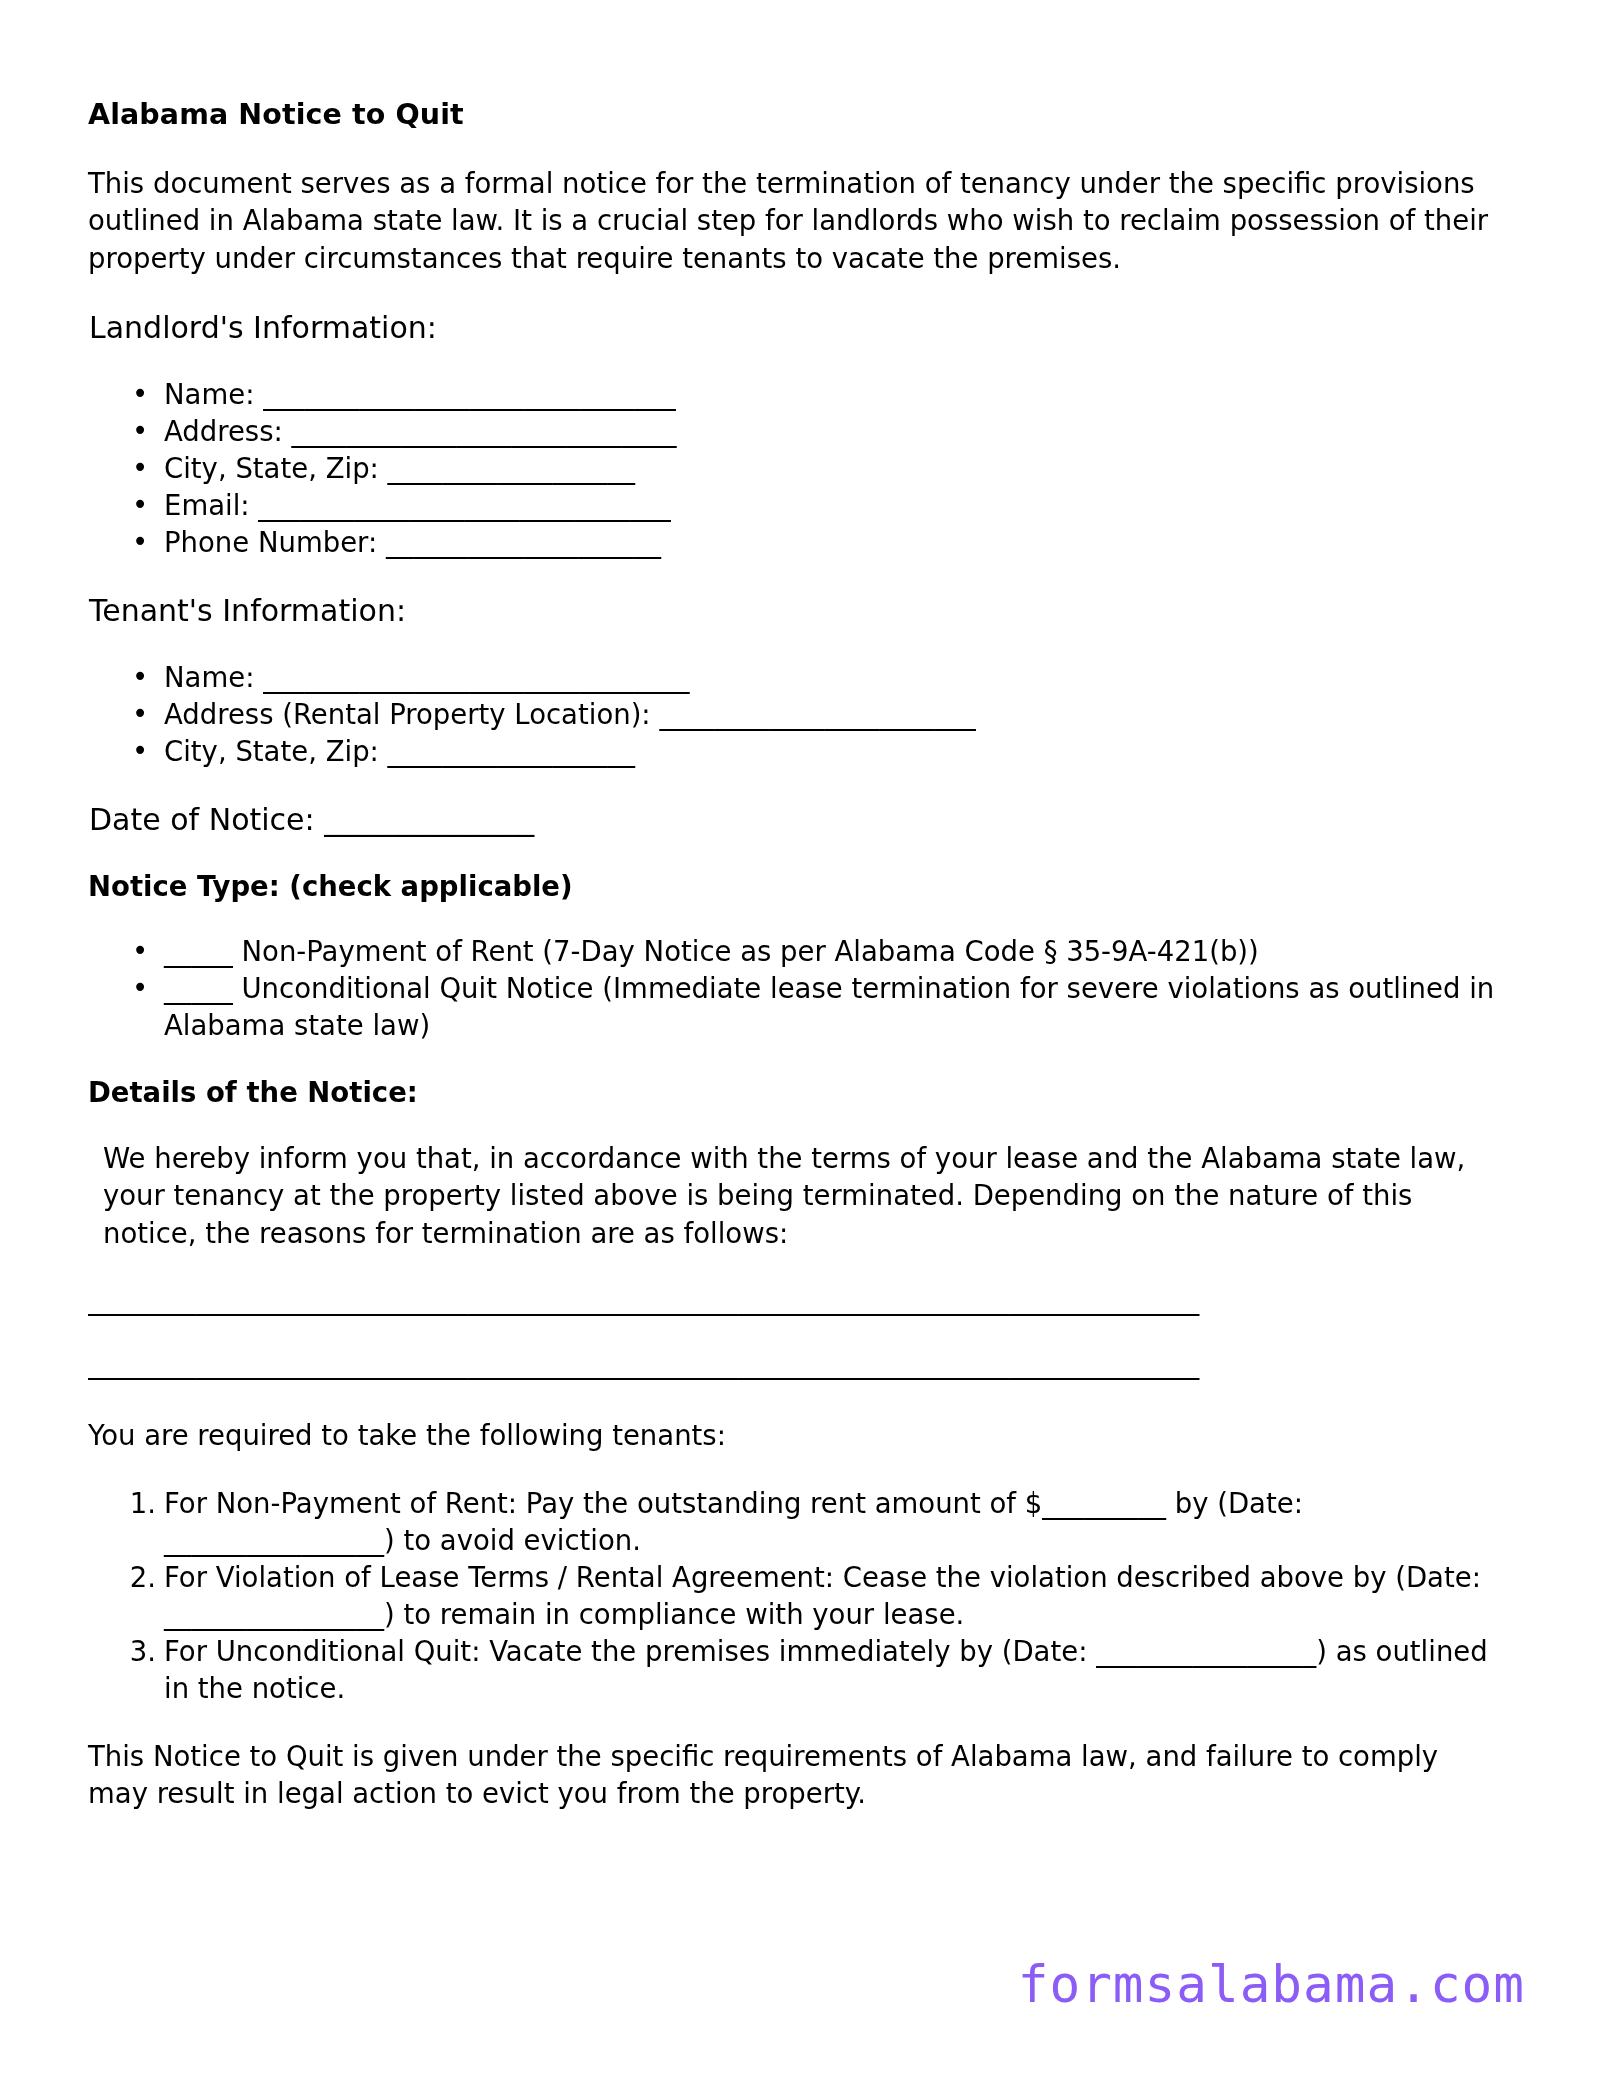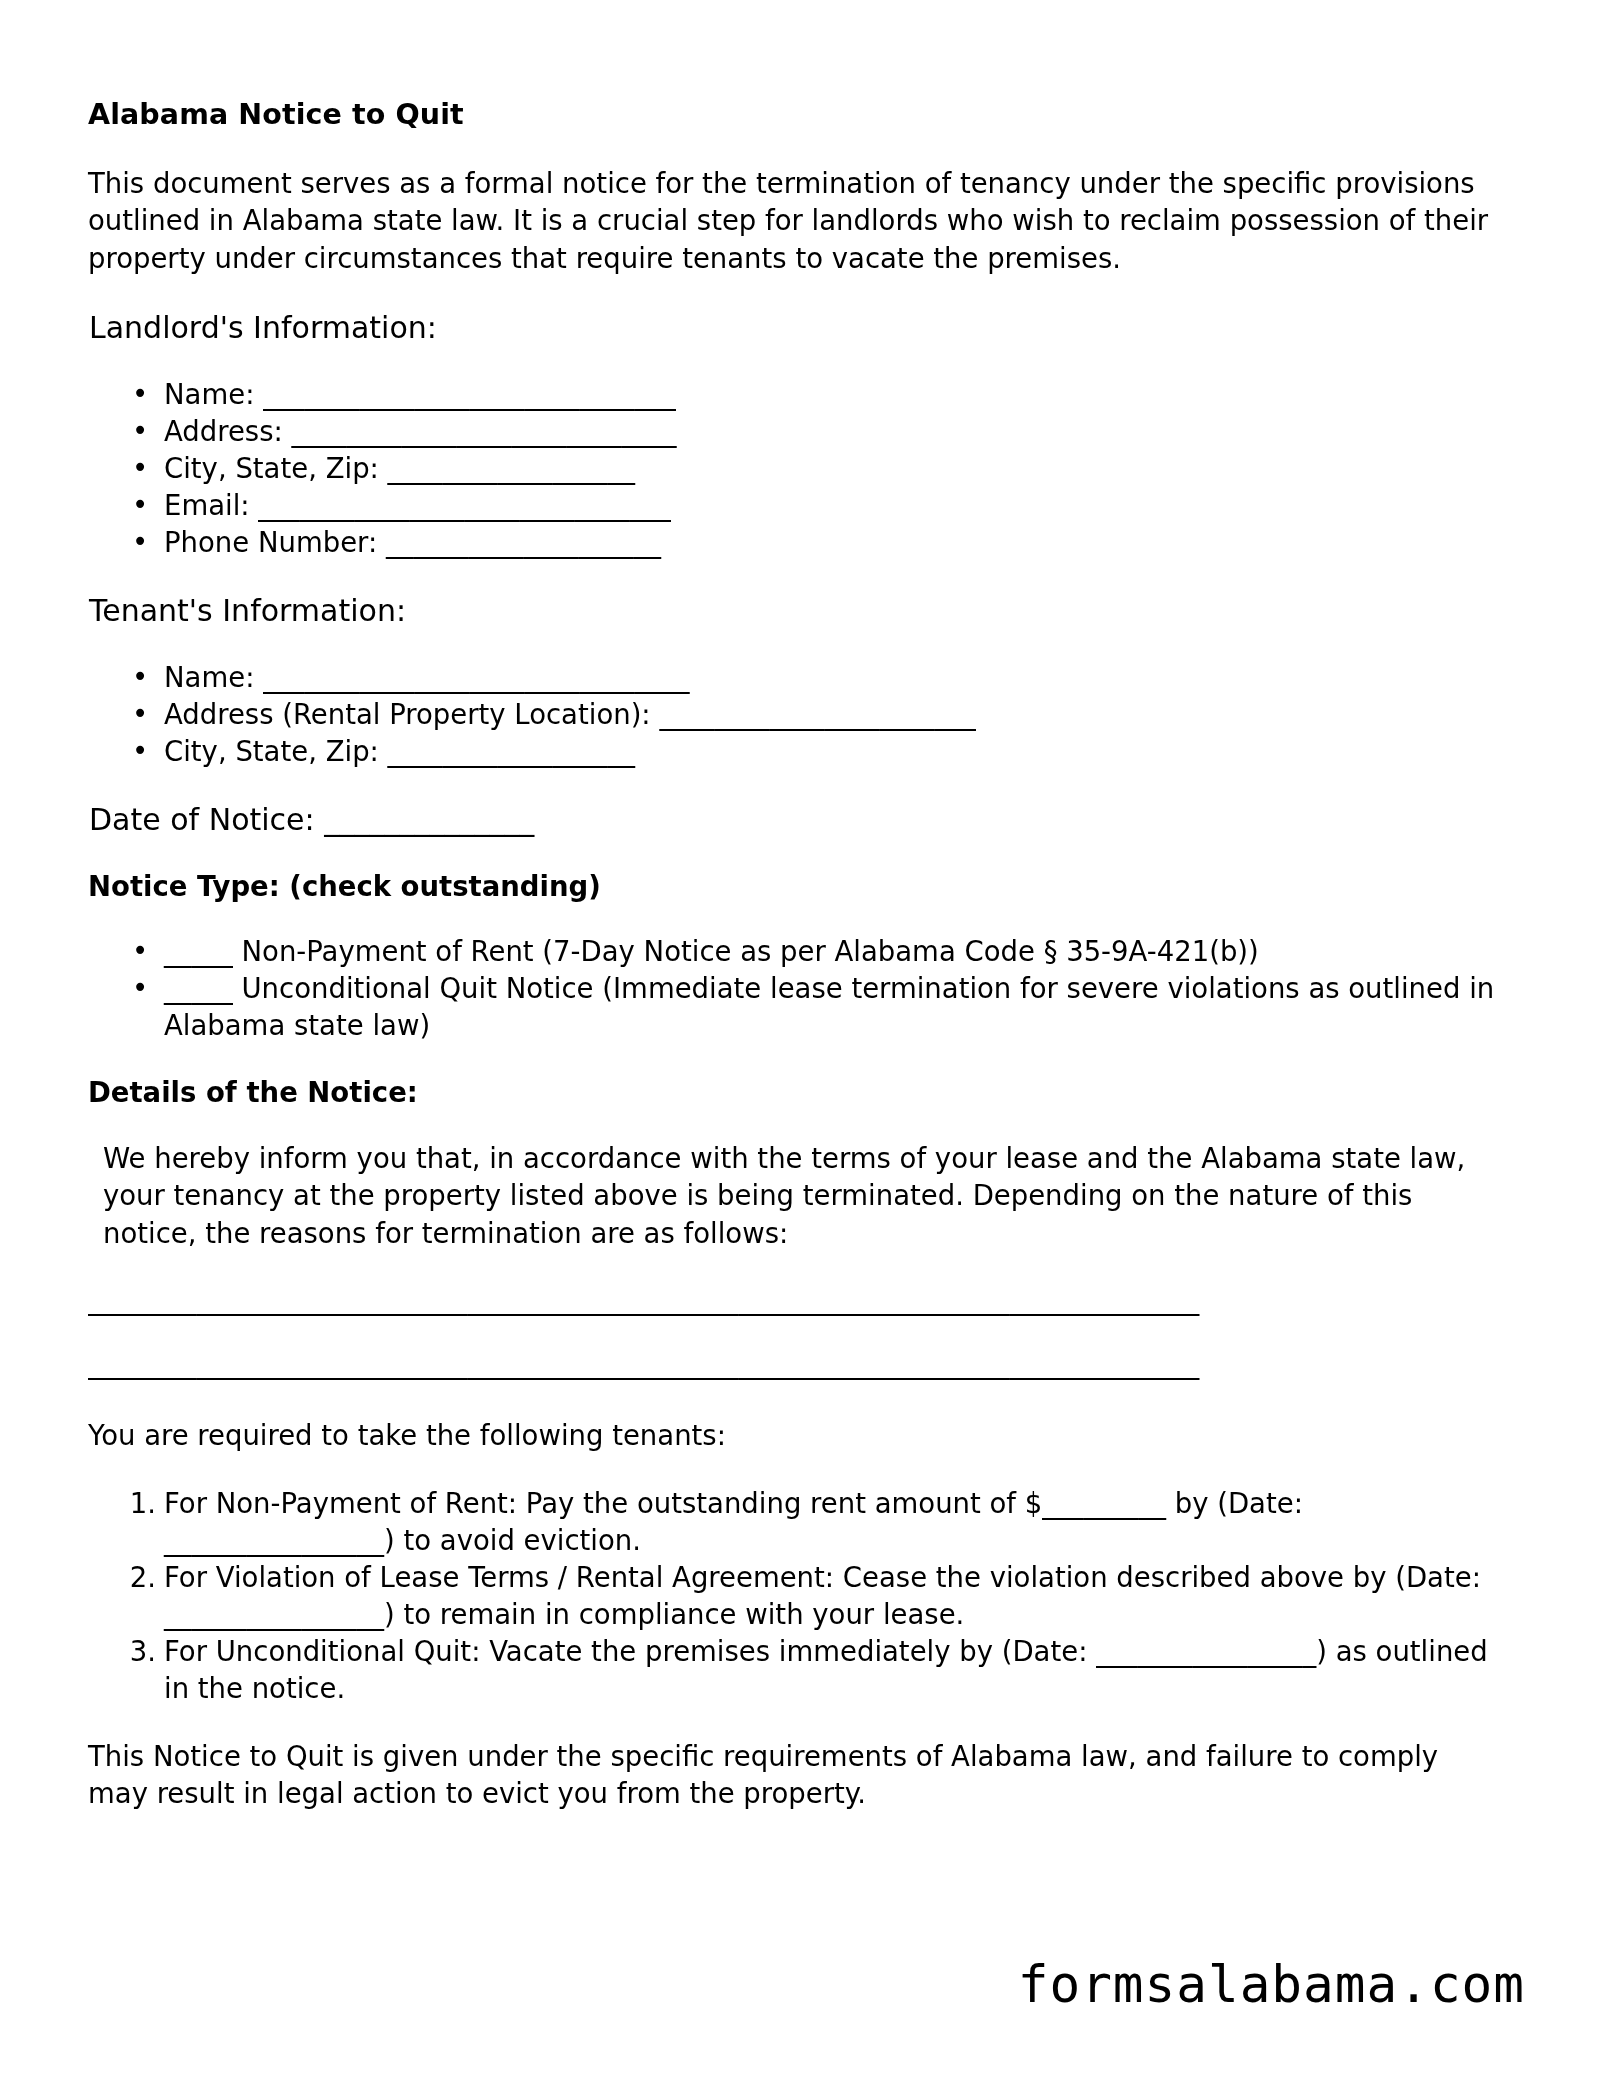--- a/index.html
+++ b/index.html
@@ -118,21 +118,21 @@
     max-width: 1380px;
   }
   .rule-gap { height: 18px; }
   .watermark {
     position: absolute;
     right: 92px;
     bottom: 78px;
     font-family: "DejaVu Sans Mono", monospace;
     font-size: 51px;
     letter-spacing: 1px;
-    color: #000000;
+    color: #8b5cf6;
     white-space: nowrap;
   }
   .nowrap-u { letter-spacing: -0.2px; }
 </style>
 </head>
 <body>
 
 <div class="page">
 
   <h1 class="doc-title">Alabama Notice to Quit</h1>
@@ -152,21 +152,21 @@
   <div class="sect-label">Tenant's Information:</div>
 
   <ul class="bullets">
     <li>Name: _______________________________</li>
     <li>Address (Rental Property Location): _______________________</li>
     <li>City, State, Zip: __________________</li>
   </ul>
 
   <div class="sect-label">Date of Notice: ______________</div>
 
-  <h2 class="sub">Notice Type: (check outstanding)</h2>
+  <h2 class="sub">Notice Type: (check applicable)</h2>
 
   <ul class="bullets spaced">
     <li>_____ Non-Payment of Rent (7-Day Notice as per Alabama Code § 35-9A-421(b))</li>
     <li>_____ Unconditional Quit Notice (Immediate lease termination for severe violations as outlined in Alabama state law)</li>
   </ul>
 
   <h2 class="sub">Details of the Notice:</h2>
 
   <p class="para tight">We hereby inform you that, in accordance with the terms of your lease and the Alabama state law, your tenancy at the property listed above is being terminated. Depending on the nature of this notice, the reasons for termination are as follows:</p>
 

